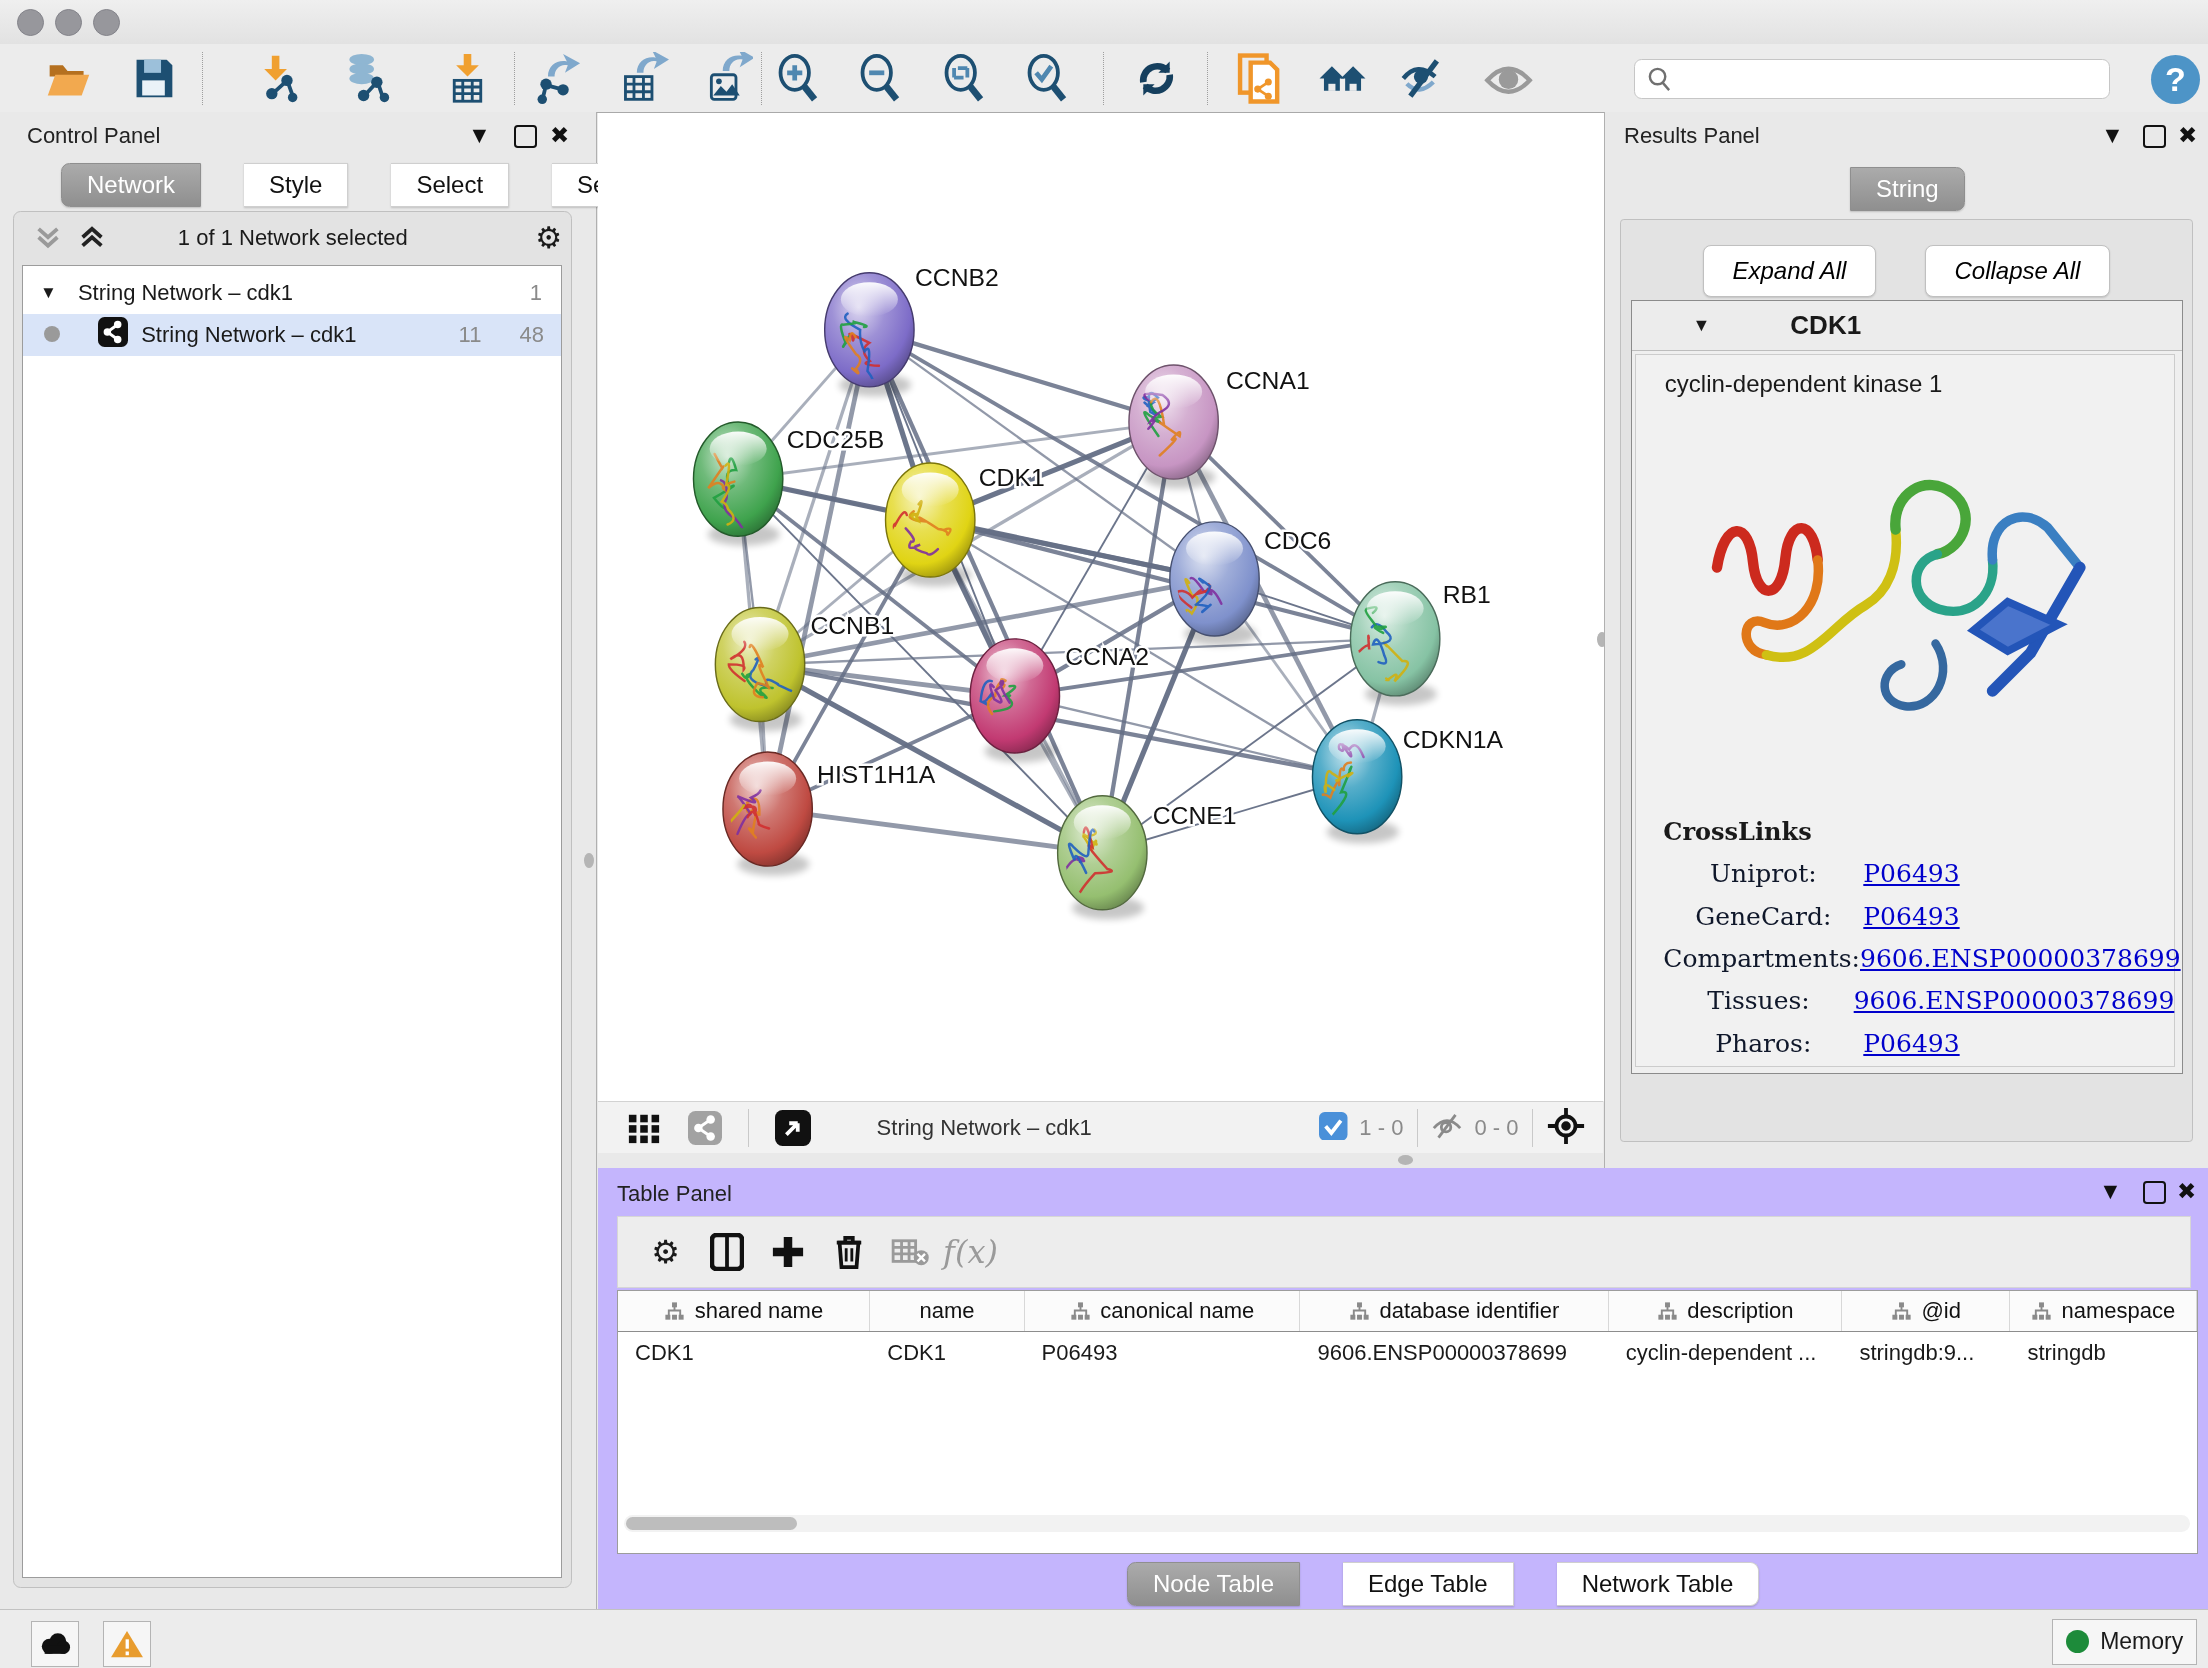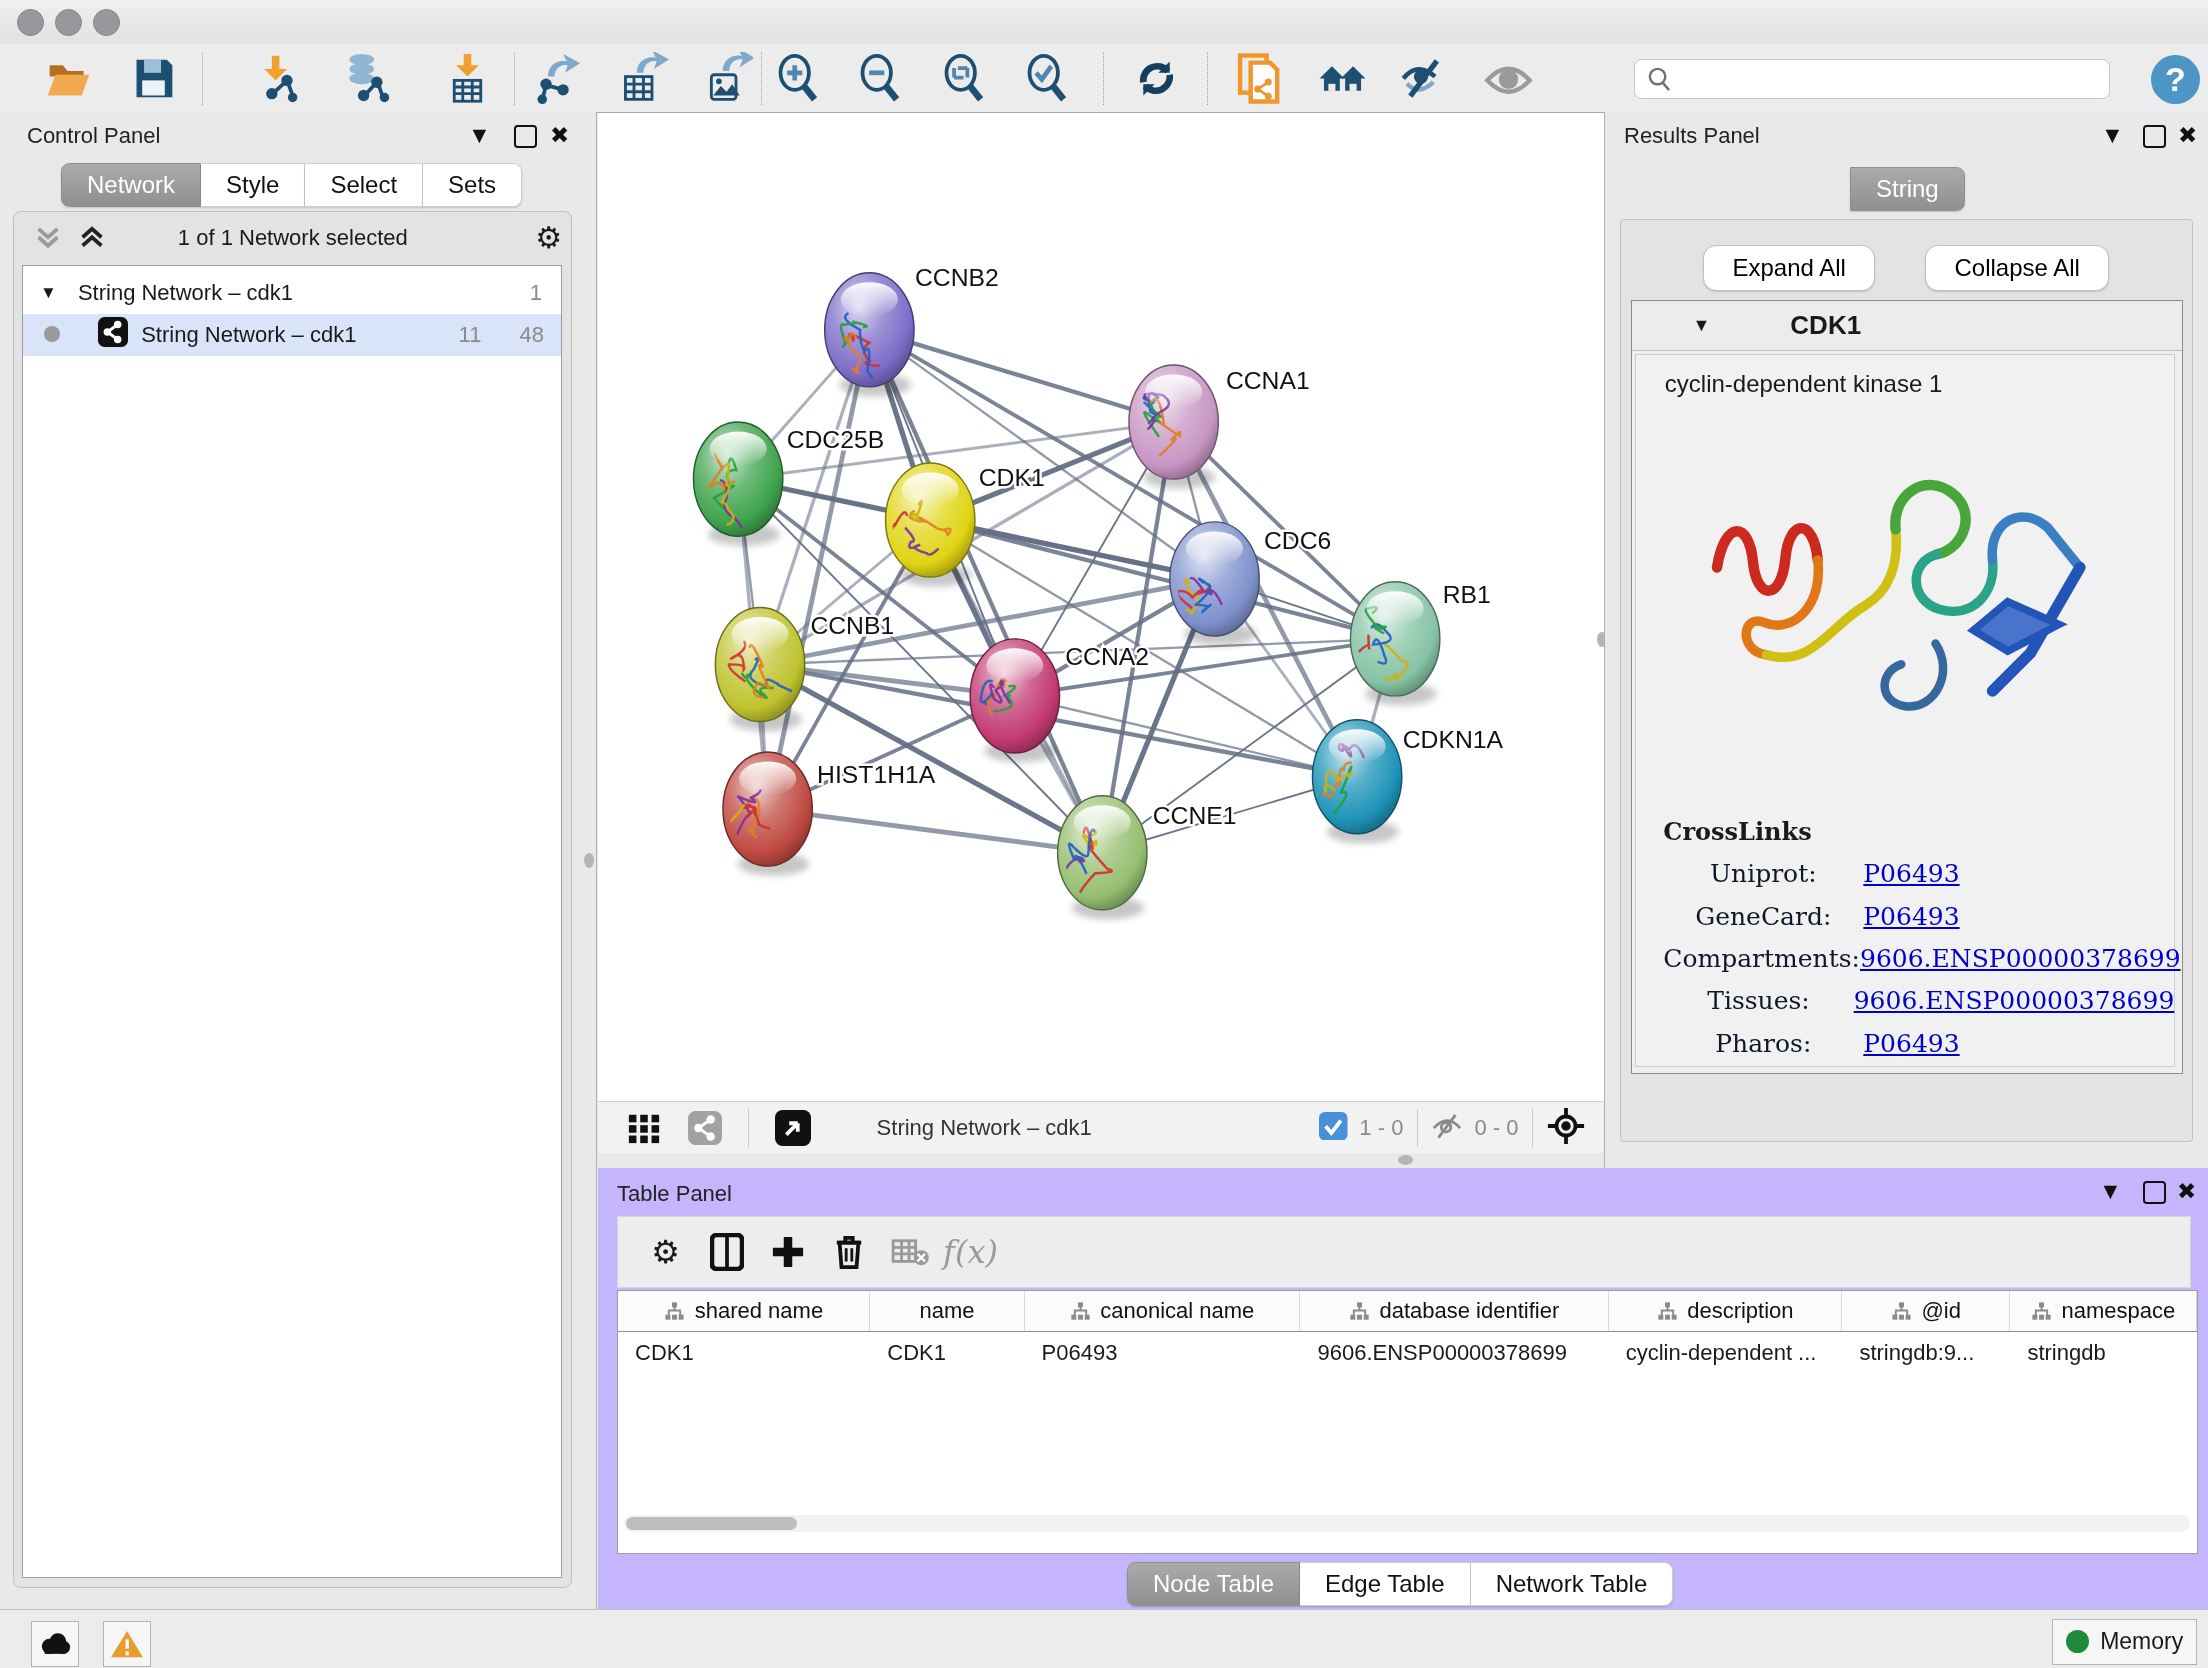--- a/index.html
+++ b/index.html
@@ -18,21 +18,21 @@
   #searchbox{left:1634px;top:15px;width:476px;height:40px;background:#fff;border:1px solid #c6c6c6;
              border-radius:7.6px;display:flex;align-items:center;padding:0 11.4px;box-sizing:border-box;}
   #searchbox input{border:none;outline:none;font-size:21px;width:418px;background:transparent;
                    font-family:"Liberation Sans",sans-serif;}
   #helpbtn{left:2151px;top:10.5px;width:49px;height:49px;border-radius:50%;background:#4d94c7;color:#fff;
            font-size:34px;font-weight:bold;display:flex;align-items:center;justify-content:center;cursor:pointer;}
   
   .panel-title{font-size:22px;color:#222;}
   .win-ctl{font-size:23px;color:#111;cursor:pointer;}
   .sq{width:23px;height:23px;border:2.9px solid #111;border-radius:3.8px;box-sizing:border-box;cursor:pointer;}
-  .seg{display:flex;}
+  .seg{display:flex;gap:43px;}
   .seg .tab{height:42px;line-height:42px;padding:0 25px;font-size:24px;background:#fff;color:#111;
             border:1px solid #cfcfcf;border-left:none;cursor:pointer;box-shadow:0 1px 1.9px rgba(0,0,0,.18);}
   .seg .tab:first-child{border-left:1px solid #cfcfcf;border-radius:8.6px 0 0 8.6px;}
   .seg .tab:last-child{border-radius:0 8.6px 8.6px 0;}
   .seg .tab.active{background:linear-gradient(#ababab,#8f8f8f);color:#fff;border-color:#8f8f8f;}
   .tab.single{border-radius:8.6px;border-left:1px solid #8f8f8f;}
   
   #control-panel{left:0;top:112px;width:597px;height:1497px;background:#e9e9e9;border-right:1px solid #b0b0b0;box-sizing:border-box;}
   #cp-box{left:13.3px;top:99px;width:557px;height:1375px;background:#e3e3e3;border:1px solid #c0c0c0;border-radius:7.6px;}
   #cp-list{left:7.6px;top:53px;width:540px;height:1313px;background:#fff;border:1px solid #9c9c9c;box-sizing:border-box;}
@@ -40,22 +40,22 @@
   .tree-row.selected{background:#d9e4f8;}
   .tree-count{color:#8a8a8a;}
   
   #net-view{left:598px;top:113px;width:1005px;height:988px;background:#ffffff;padding-left:8px;}
   #net-toolbar{left:598px;top:1101px;width:1005px;height:51px;background:#f2f2f2;border-top:1px solid #d2d2d2;
                display:flex;align-items:center;}
   .nt-sep{width:0;height:38px;border-left:1px solid #c9c9c9;margin:0 13.3px;}
   
   #results-panel{left:1604px;top:112px;width:605px;height:1056px;background:#e9e9e9;border-left:1px solid #b0b0b0;box-sizing:border-box;}
   #rp-box{left:15px;top:107px;width:571px;height:921px;background:#e3e3e3;border:1px solid #c0c0c0;border-radius:3.8px;}
-  .btn{background:#fff;border:1px solid #c0c0c0;border-radius:13px;font-size:24px;height:46px;
-       padding:0 28.5px;cursor:pointer;box-shadow:0 1px 1.9px rgba(0,0,0,.15);font-family:"Liberation Sans",sans-serif;}
+  .btn{background:#fff;border:1px solid #c0c0c0;border-radius:8px;font-size:24px;height:52px;
+       padding:0 28.5px;cursor:pointer;box-shadow:0 1px 1.9px rgba(0,0,0,.15);font-family:"Liberation Sans",sans-serif;font-style:italic;}
   #rp-inner{left:9.5px;top:80px;width:550px;height:772px;background:#efefef;border:1px solid #8b8b8b;}
   #rp-head{height:49px;background:#ececec;border-bottom:1px solid #bdbdbd;display:flex;align-items:center;}
   #rp-body{position:absolute;left:3.8px;top:53px;width:540px;height:713px;background:#f1f1f1;border:1px solid #cccccc;box-sizing:border-box;}
   .xl-row{display:flex;font-family:"DejaVu Serif","Liberation Serif",serif;font-size:25px;margin:13.3px 0;}
   .xl-label{width:200px;padding-left:27px;color:#0f172a;text-align:center;}
   .xl-link{color:#0000cc;text-decoration:underline;cursor:pointer;}
   
   #table-panel{left:598px;top:1168px;width:1702px;height:441px;background:#c4b5fd;}
   #tp-toolbar{left:19px;top:48px;width:1572px;height:70px;background:#ededed;border:1px solid #d6d6d6;
               display:flex;align-items:center;}

